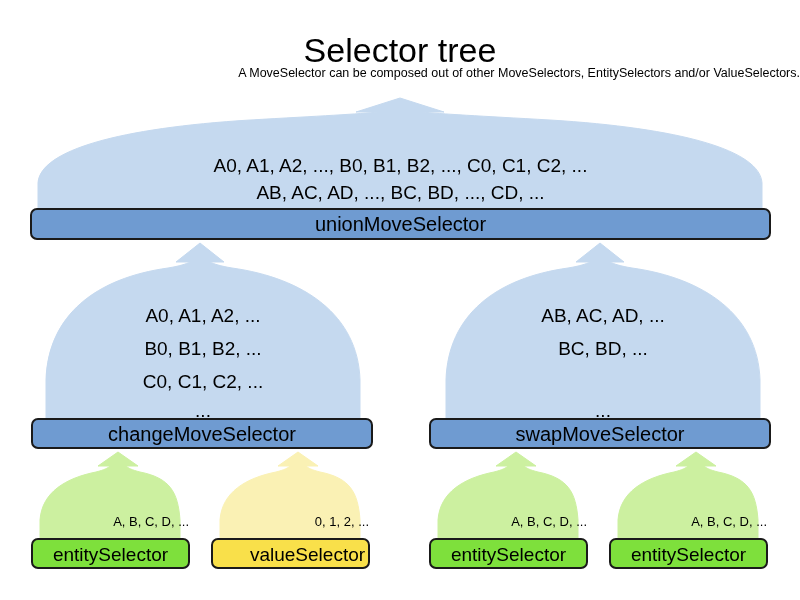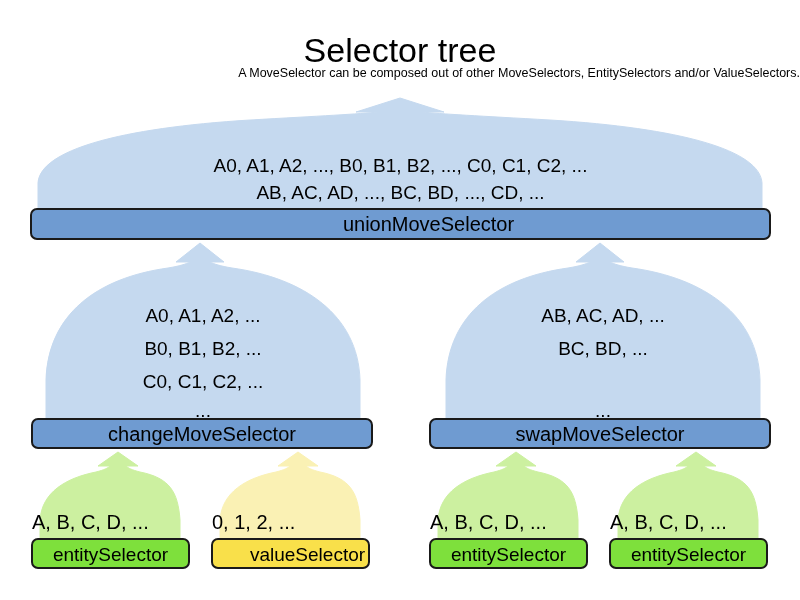--- a/index.html
+++ b/index.html
@@ -24,21 +24,21 @@
 
   .fanlines{
     text-align:center;font-size:19px;line-height:25px;
     color:#000;
   }
   .barlabel{
     text-align:center;font-size:20px;line-height:27px;
     color:#000;white-space:nowrap;
   }
   .leaflines{
-    text-align:left;font-size:20px;line-height:22px;
+    text-align:right;font-size:13px;line-height:22px;
   }
   .leaflabel{
     text-align:center;font-size:19px;line-height:27px;white-space:nowrap;
   }
 </style>
 </head>
 <body>
 
 <div id="stage">
 
@@ -144,21 +144,21 @@
     <rect x="430" y="539" width="157" height="29" rx="6" ry="6" fill="#7ee03c" stroke="#1a1a1a" stroke-width="2"></rect>
 
     <rect x="610" y="539" width="157" height="29" rx="6" ry="6" fill="#7ee03c" stroke="#1a1a1a" stroke-width="2"></rect>
   </svg>
 
   <div class="txt" id="title">Selector tree</div>
   <div class="txt" id="subtitle">A MoveSelector can be composed out of other MoveSelectors, EntitySelectors and/or ValueSelectors.</div>
 
   <div class="txt fanlines" style="left:31px;top:153px;width:739px;">A0, A1, A2, ..., B0, B1, B2, ..., C0, C1, C2, ...</div>
   <div class="txt fanlines" style="left:31px;top:180px;width:739px;">AB, AC, AD, ..., BC, BD, ..., CD, ...</div>
-  <div class="txt barlabel" style="left:31px;top:211px;width:739px;padding-left:28px;">unionMoveSelector</div>
+  <div class="txt barlabel" style="left:31px;top:211px;width:739px;">unionMoveSelector</div>
 
   <div class="txt fanlines" style="left:46px;top:303px;width:314px;">A0, A1, A2, ...</div>
   <div class="txt fanlines" style="left:46px;top:336px;width:314px;">B0, B1, B2, ...</div>
   <div class="txt fanlines" style="left:46px;top:369px;width:314px;">C0, C1, C2, ...</div>
   <div class="txt fanlines" style="left:46px;top:398px;width:314px;">...</div>
   <div class="txt barlabel" style="left:32px;top:421px;width:340px;">changeMoveSelector</div>
 
   <div class="txt fanlines" style="left:446px;top:303px;width:314px;">AB, AC, AD, ...</div>
   <div class="txt fanlines" style="left:446px;top:336px;width:314px;">BC, BD, ...</div>
   <div class="txt fanlines" style="left:446px;top:398px;width:314px;">...</div>

